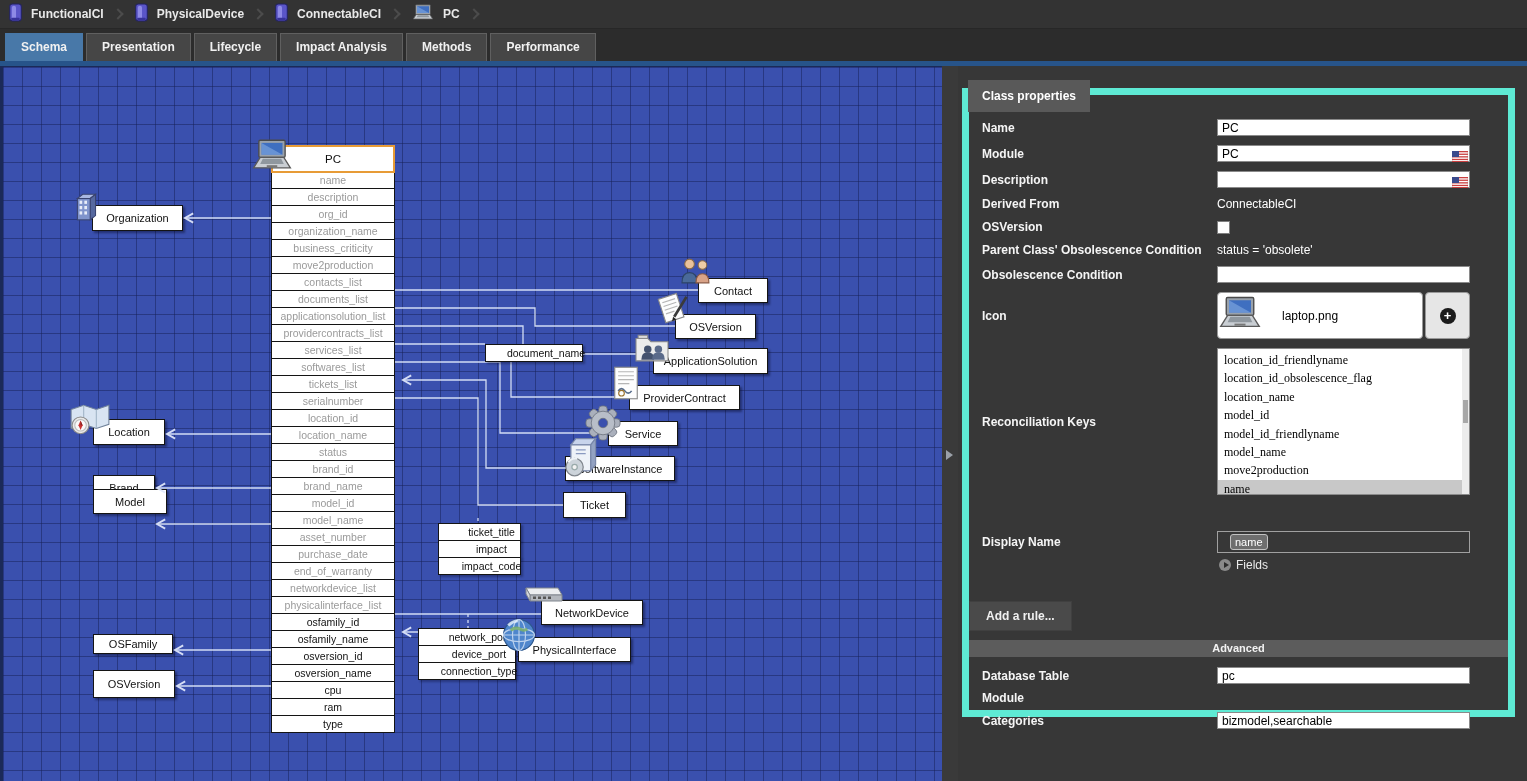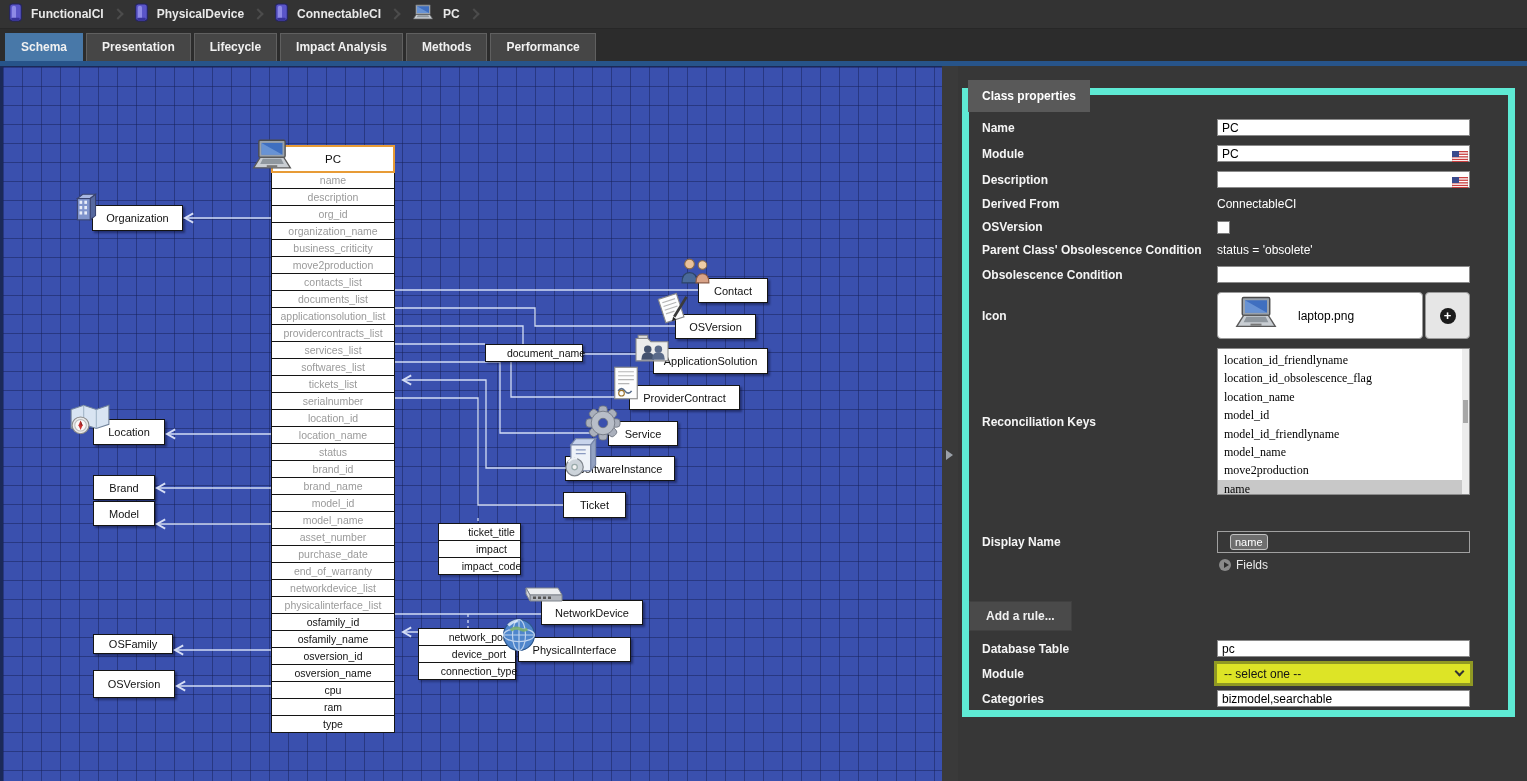--- a/index.html
+++ b/index.html
@@ -65,21 +65,21 @@
   .plabel { font-weight:bold; font-size:12px; color:#f5f5f5; }
   .pinput { width:253px; height:17px; border:1px solid #8a8a8a; font-size:12px;
     font-family:inherit; padding:0 4px; background:#fff; color:#000; display:block; }
   .flag-wrap { position:relative; width:253px; }
   .flag { position:absolute; right:2px; top:3px; }
   .static-val { font-size:12px; color:#fff; }
   .checkbox { width:13px; height:13px; background:#fff; border:1px solid #808080; cursor:pointer; }
 
   .icon-ctl { display:flex; }
   .icon-file { width:206px; height:47px; background:#fff; border:1px solid #999; border-radius:4px;
-    display:flex; align-items:center; gap:20px; padding-left:16px; color:#000; font-size:12px; }
+    display:flex; align-items:center; gap:20px; padding-left:0; color:#000; font-size:12px; }
   .plus-btn { width:45px; height:47px; margin-left:2px; background:#e6e6e6; border:1px solid #999;
     border-radius:4px; display:flex; align-items:center; justify-content:center; cursor:pointer; }
   .plus-circle { width:16px; height:16px; border-radius:50%; background:#1b1b1b; color:#fff;
     font-weight:bold; font-size:13px; line-height:15px; text-align:center; }
 
   .listbox { width:253px; height:147px; background:#fff; border:1px solid #8a8a8a; font-size:12px;
     color:#000; padding:2px 0; position:relative; overflow:hidden;font-family:Liberation Serif, serif; }
   .list-item { height:18.4px; line-height:18.4px; padding-left:6px; cursor:pointer; }
   .list-item.selected { background:#c8c8c8; }
   .list-scroll { position:absolute; right:0; top:0; bottom:0; width:7px; background:#ececec; }
@@ -339,21 +339,21 @@
           <polygon points="11,18.5 13,23 11,23" fill="#882222"></polygon>
         </svg>
     </div>
     <div class="node" style="left:90px;top:352px;width:72px;height:26px">
         <span>Location</span>
       </div>
 
     <div class="node" style="left:90px;top:408px;width:62px;height:25px">
         <span>Brand</span>
       </div>
-    <div class="node" style="left:90px;top:434px;width:62px;height:25px">
+    <div class="node" style="left:90px;top:422px;width:74px;height:25px">
         <span>Model</span>
       </div>
     <div class="node" style="left:90px;top:567px;width:80px;height:20px">
         <span>OSFamily</span>
       </div>
     <div class="node" style="left:90px;top:603px;width:82px;height:28px">
         <span>OSVersion</span>
       </div>
 
     <div class="dicon" style="left:676px;top:190px">
@@ -620,32 +620,29 @@
                 <span class="toggle-tri"></span>
               </span>
             <span>Fields</span>
           </div>
         </div>
       </div>
 
 
       <div class="add-rule">Add a rule...</div>
 
+      <div class="section-bar adv">Advanced</div>
 
       <div class="prow" style="margin-bottom:7px">
         <div class="plabel">Database Table</div>
         <input class="pinput" type="text" value="pc" style="">
       </div>
 
       <div class="prow" style="margin-bottom:7px">
         <div class="plabel">Module</div>
-        <div class="select-ctl">
-          <span>-- select one --</span>
-          <span class="select-chev"></span>
-        </div>
       </div>
 
       <div class="prow" style="margin-bottom:0">
         <div class="plabel">Categories</div>
         <input class="pinput" type="text" value="bizmodel,searchable" style="">
       </div>
     </div>
   </div>
 </div>
 

